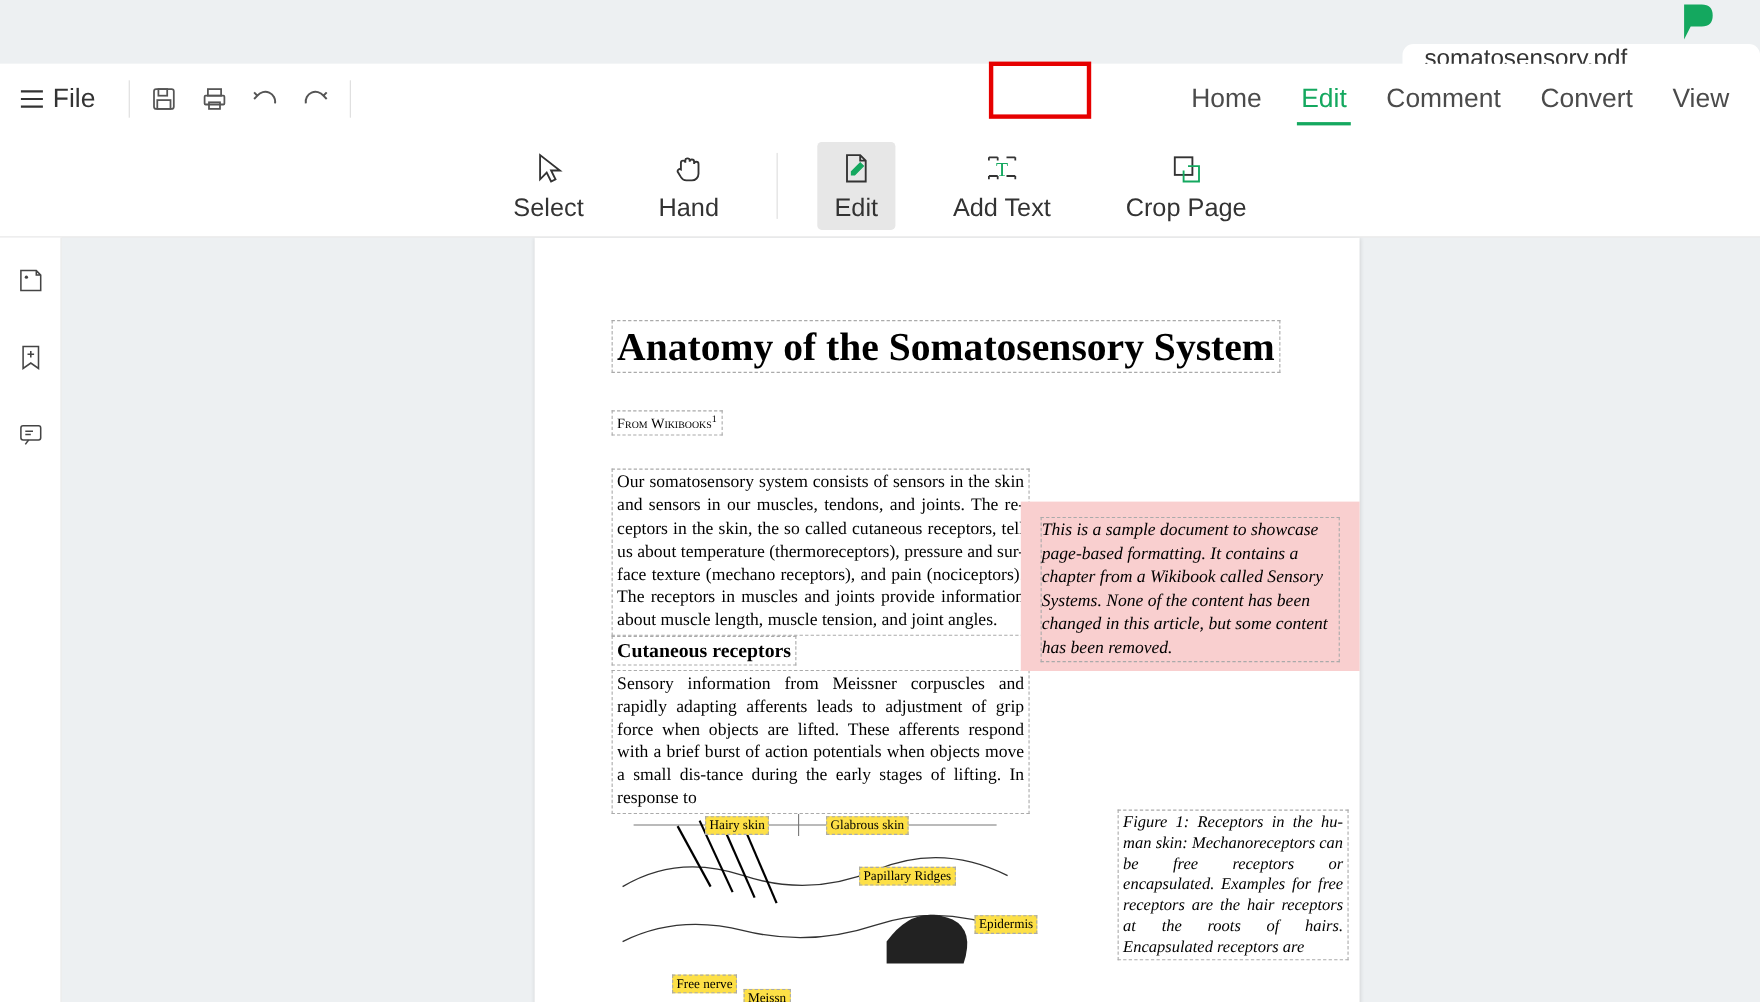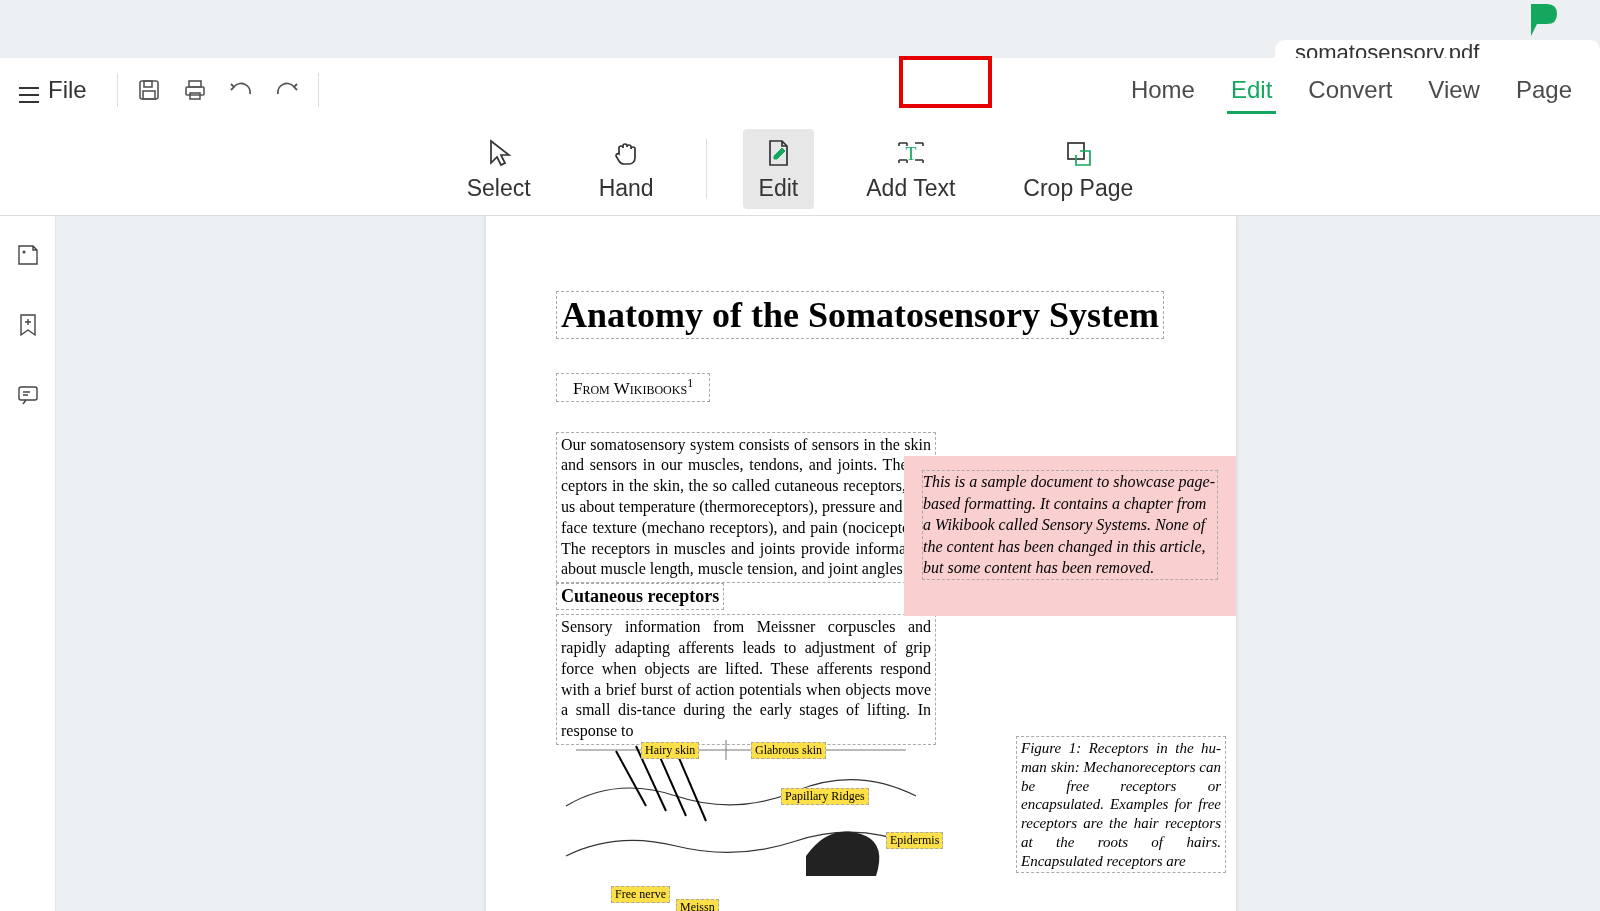--- a/index.html
+++ b/index.html
@@ -8,21 +8,21 @@
   
   .titlebar { height:58px; background:#edf0f2; display:flex; align-items:flex-end;flex-direction:column; }
   .logo { width:115px; height:58px; display:flex; align-items:center; justify-content:center;}
   .logo svg { width:40px; height:40px;}
   .tab { position:relative; background:#fff; height:58px; width:325px; border-top-left-radius:10px; border-top-right-radius:10px; display:flex; align-items:center; padding:0 20px; font-size:22px; color:#333;}
   .tab .close { position:absolute; right:18px; top:18px; width:22px; height:22px; display:flex; align-items:center; justify-content:center; color:#555; font-size:18px;}
   .newtab { width:50px; height:58px; display:flex; align-items:center; justify-content:center; color:#555; font-size:26px;}
   
   
   .menubar { height:64px; background:#fff; display:flex; align-items:center; padding-left:18px; position:relative;}
-  .menubtn { display:flex; align-items:flex-end; gap:8px; color:#333; font-size:24px; margin-right:22px;}
+  .menubtn { display:flex; align-items:center; gap:8px; color:#333; font-size:24px; margin-right:22px;}
   .qatool { width:46px; height:40px; display:flex; align-items:center; justify-content:center; color:#555;}
   .vsep { width:1px; height:34px; background:#ddd; margin:0 8px;}
   .maintabs { position:absolute; right:10px; top:0; height:64px; display:flex; gap:0;}
   .maintab { padding:0 18px; font-size:24px; color:#4b4b4b; height:64px; display:flex; align-items:center; position:relative;}
   .maintab.active { color:#14a85f; }
   .maintab.active::after { content:""; position:absolute; left:14px; right:14px; bottom:8px; height:3px; background:#14a85f;}
   .highlight-box { position:absolute; border:4px solid #e60000; pointer-events:none; }
   
   
   .ribbon { height:94px; background:#fff; border-bottom:1px solid #ddd; display:flex; align-items:center; justify-content:center; gap:0;}
@@ -34,23 +34,23 @@
   
   
   .workspace { position:absolute; top:216px; left:0; right:0; bottom:0; background:#edf0f2; display:flex;}
   .sidebar { width:56px; background:#fff; border-right:1px solid #e5e5e5; display:flex; flex-direction:column; align-items:center; padding-top:24px; gap:40px;}
   .sidebtn { width:30px; height:30px; display:flex; align-items:center; justify-content:center; color:#555;}
   .canvas { flex:1; position:relative; overflow:hidden;}
   .page { position:absolute; left:430px; top:0; width:750px; background:#fff; box-shadow:0 0 4px rgba(0,0,0,0.15); height:1100px; padding:75px 50px 40px 70px;}
   
   .ed { border:1px dashed #aaa; }
   .doc-title { font-family: Georgia, "Times New Roman", serif; font-size:36px; font-weight:bold; padding:2px 4px; display:inline-block;}
-  .doc-from { font-family: Georgia, serif; font-variant: small-caps; font-size:17px; margin-top:34px; display:inline-block; padding:2px 16px;}
+  .doc-from { font-family: Georgia, serif; font-variant: small-caps; font-size:13px; margin-top:34px; display:inline-block; padding:2px 4px;}
   .doc-body { font-family: Georgia, serif; font-size:16px; text-align:justify; line-height:1.3; display:inline-block; padding:2px 4px;}
-  .pinkbox { position:absolute; right:0; top:240px; width:332px; background:#f9cfcf; padding:14px 18px 36px 18px; }
+  .pinkbox { position:absolute; right:0; top:240px; width:308px; background:#f9cfcf; padding:14px 18px 8px 18px; }
   .pinkbox .ed { font-family: Georgia, serif; font-style:italic; font-size:16px; line-height:1.35; }
   .col { width:380px; }
   .subhead { font-family: Georgia, serif; font-size:18px; font-weight:bold; padding:2px 4px; display:inline-block; margin-top:0;}
   .caption-col { position:absolute; right:10px; top:520px; width:210px;}
   .caption { font-family: Georgia, serif; font-style:italic; font-size:15px; text-align:justify; line-height:1.25; padding:2px 4px;}
   
   .diagram { position:absolute; left:70px; top:520px; width:370px; height:170px;}
   .diagram .lbl { position:absolute; font-family: Georgia, serif; font-size:12px; border:1px dashed #aaa; background:#fde047; padding:0 3px;}
   
   sup { font-size:0.7em; }
@@ -114,27 +114,27 @@
   <div class="vsep"></div>
 
   <div class="maintabs">
     <div class="maintab">
         <span>Home</span>
       </div>
     <div class="maintab active">
         <span>Edit</span>
       </div>
     <div class="maintab">
+        <span>Comment</span>
+      </div>
+    <div class="maintab">
         <span>Convert</span>
       </div>
     <div class="maintab">
         <span>View</span>
-      </div>
-    <div class="maintab">
-        <span>Page</span>
       </div>
   </div>
   <div class="highlight-box" style="left:899px; top:-2px; width:93px; height:52px;"></div>
 </div>
 
 <div class="ribbon">
   <div class="ribbon-inner">
     <div class="toolbtn">
       <span class="ticon">
         <svg width="28" height="30" viewBox="0 0 28 30">

